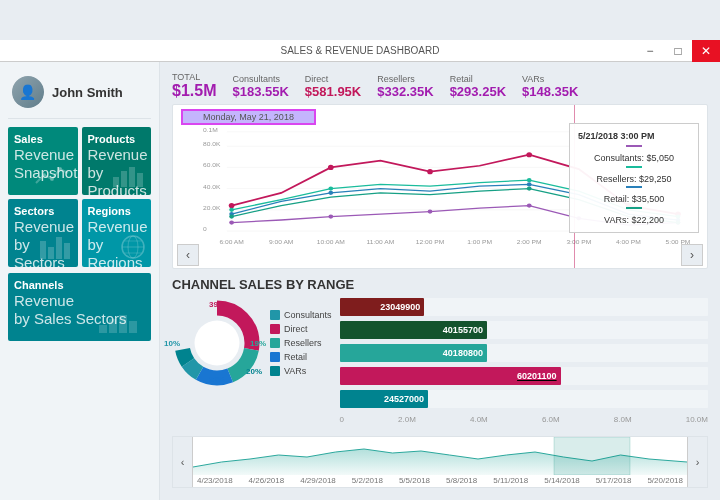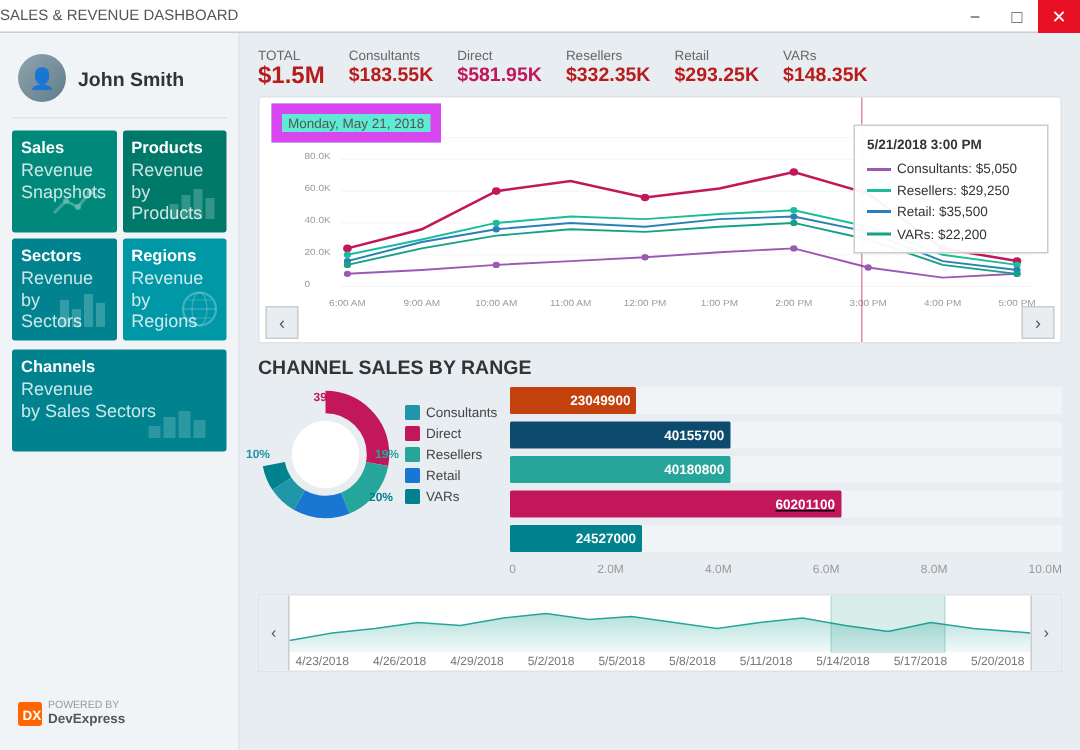--- a/index.html
+++ b/index.html
@@ -3,25 +3,26 @@
   <meta charset="utf-8">
   <style>
     * { box-sizing: border-box; margin: 0; padding: 0; }
     body { font-family: 'Segoe UI', Arial, sans-serif; background: #e8edf2; width: 720px; height: 500px; overflow: hidden; font-size: 11px; }
 
     .title-bar {
       background: #fff;
       height: 22px;
       display: flex;
       align-items: center;
-      justify-content: flex-start;
+      justify-content: center;
       font-size: 10px;
       color: #555;
       border-bottom: 1px solid #ccc;
       position: relative;
+      margin-top: 40px;
     }
     .title-bar-controls {
       position: absolute;
       right: 0;
       top: 0;
       display: flex;
       height: 22px;
     }
     .tb-btn {
       width: 28px;
@@ -95,21 +96,21 @@
       height: 68px;
       overflow: hidden;
       display: flex;
       flex-direction: column;
     }
     .tile.teal { background: #00897b; }
     .tile.dark-teal { background: #00796b; }
     .tile.blue-teal { background: #00838f; }
     .tile.teal2 { background: #0097a7; }
     .tile-title { color: #fff; font-weight: 700; font-size: 11px; line-height: 1.2; }
-    .tile-subtitle { color: rgba(255,255,255,0.8); font-size: 12px; line-height: 1.2; }
+    .tile-subtitle { color: rgba(255,255,255,0.8); font-size: 15px; line-height: 1.2; }
     .tile-icon {
       position: absolute;
       bottom: 4px;
       right: 4px;
       opacity: 0.5;
     }
     .tile-full {
       grid-column: span 2;
       background: #00838f;
       border-radius: 2px;
@@ -148,46 +149,46 @@
       font-weight: 700;
       color: #333;
       letter-spacing: 0.5px;
       margin-bottom: 4px;
     }
 
     .kpi-row {
       display: flex;
       gap: 16px;
       margin-bottom: 4px;
-      align-items: flex-start;
+      align-items: center;
     }
     .kpi-item { display: flex; flex-direction: column; }
     .kpi-label { font-size: 9px; color: #666; }
-    .kpi-value { font-size: 13px; font-weight: 700; color: #b91c1c; }
+    .kpi-value { font-size: 13px; font-weight: 700; color: #a21caf; }
     .kpi-value.large { font-size: 16px; }
     .kpi-value.pink { color: #c2185b; }
 
     .chart-area {
       background: #fff;
       border: 1px solid #dde3e8;
       border-radius: 2px;
       position: relative;
       flex: 1;
       min-height: 0;
     }
 
     .chart-label-date {
       position: absolute;
       top: 4px;
       left: 8px;
       font-size: 9px;
       color: #555;
-      background: #5eead4;
-      border: 7px solid #d946ef;
-      padding: 1px 4px;
+      background: #c4b5fd;
+      border: 2px solid #d946ef;
+      padding: 1px 20px;
     }
 
     .chart-nav-btn {
       width: 22px;
       height: 22px;
       background: #e8edf2;
       border: 1px solid #ccc;
       display: flex;
       align-items: center;
       justify-content: center;
@@ -208,21 +209,21 @@
       right: 30px;
       top: 20px;
       background: rgba(255,255,255,0.95);
       border: 1px solid #ccc;
       padding: 5px 8px;
       font-size: 9px;
       line-height: 1.6;
       color: #333;
     }
     .tooltip-time { font-weight: 700; margin-bottom: 2px; }
-    .tooltip-line { display: flex; align-items: center; gap: 4px; }
+    .tooltip-line { display: flex; align-items: center; gap: 4px; flex-direction: column; }
 
     
     .bottom-section {
       display: flex;
       gap: 8px;
     }
     .section-title-sm {
       font-size: 13px;
       font-weight: 700;
       color: #333;
@@ -593,29 +594,29 @@
                 <span>VARs</span>
               </div>
             </div>
           </div>
         </div>
 
         <div class="bar-chart-area">
 
           <div class="bar-row">
             <div class="bar-track">
-              <div class="bar-fill" style="width:23%;background:#c2410c;">
+              <div class="bar-fill" style="width:23%;background:#7f1d1d;">
                 <span class="bar-label">23049900</span>
               </div>
             </div>
           </div>
 
           <div class="bar-row">
             <div class="bar-track">
-              <div class="bar-fill" style="width:40%;background:#0c4a6e;">
+              <div class="bar-fill" style="width:40%;background:#14532d;">
                 <span class="bar-label">40155700</span>
               </div>
             </div>
           </div>
 
           <div class="bar-row">
             <div class="bar-track">
               <div class="bar-fill" style="width:40%;background:#26a69a;">
                 <span class="bar-label">40180800</span>
               </div>

